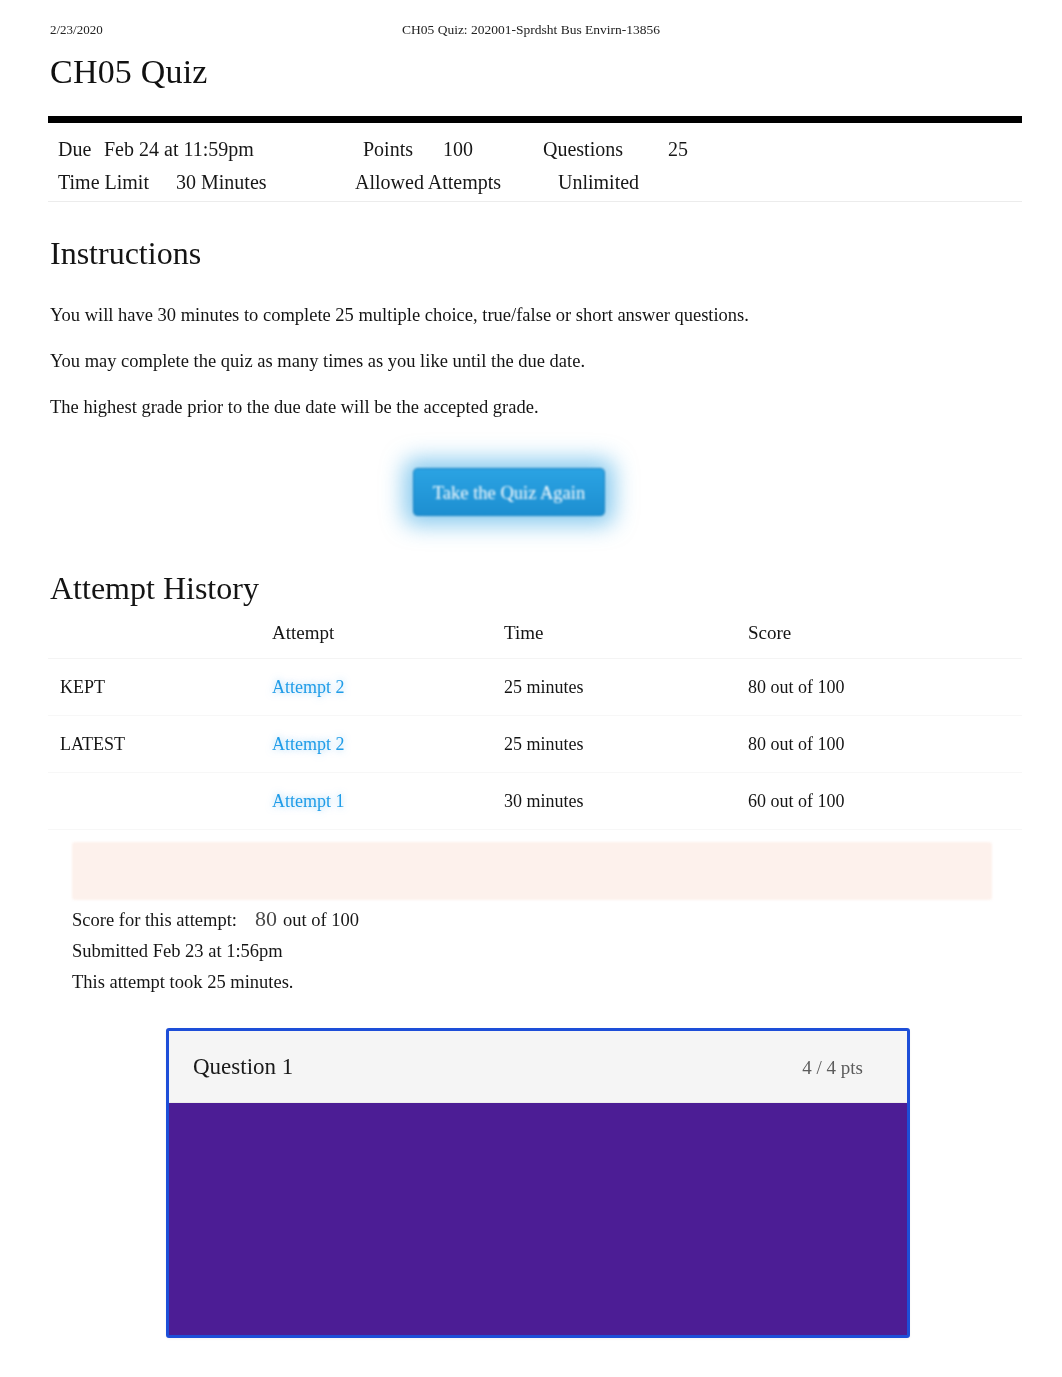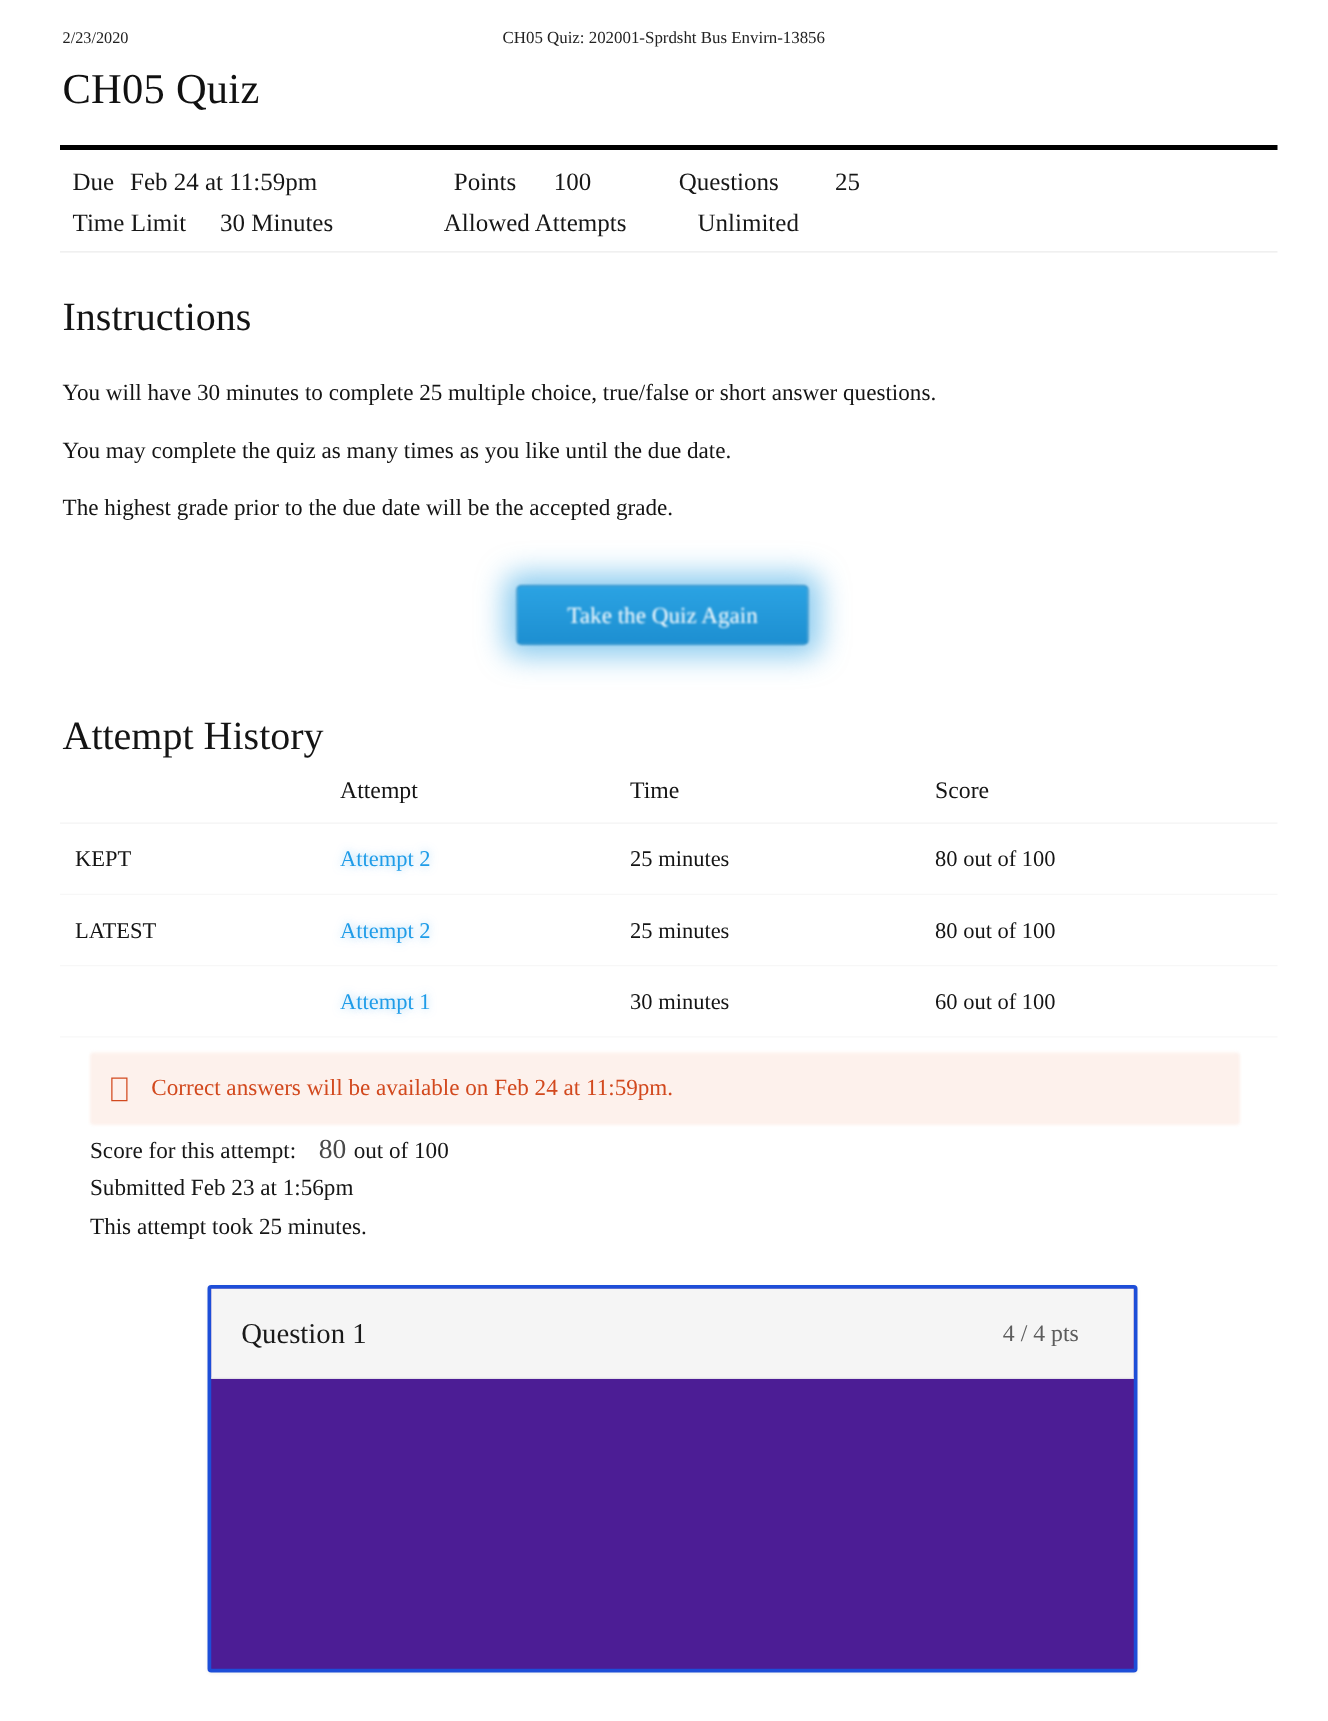--- a/index.html
+++ b/index.html
@@ -60,21 +60,21 @@
     margin: 0;
   }
 
   
   .quiz-info {
     position: absolute;
     left: 48px;
     top: 116px;
     width: 974px;
     height: 86px;
-    border-top: 4px solid #000000;
+    border-top: 7px solid #000000;
     border-bottom: 1px solid #ececec;
     box-sizing: border-box;
   }
   .quiz-info .row {
     position: absolute;
     left: 0;
     width: 974px;
     height: 33px;
     font-size: 20px;
     color: #171717;
@@ -117,21 +117,21 @@
   }
   #instr-p1 { top: 305px; }
   #instr-p2 { top: 351px; }
   #instr-p3 { top: 397px; }
 
   
   .take-quiz-btn {
     position: absolute;
     left: 413px;
     top: 468px;
-    width: 234px;
+    width: 192px;
     height: 48px;
     background: linear-gradient(#2ba3e3, #1d8fd1);
     border: 1px solid #1782c2;
     border-radius: 4px;
     color: #ffffff;
     font-size: 18.5px;
     font-family: "Liberation Serif", "DejaVu Serif", serif;
     line-height: 48px;
     text-align: center;
     cursor: pointer;
@@ -354,24 +354,20 @@
       <tr>
         <td class="col-tag"></td>
         <td class="col-att"><a class="attempt-link" href="#">Attempt 1</a></td>
         <td class="col-time">30 minutes</td>
         <td class="col-score">60 out of 100</td>
       </tr>
     </tbody>
   </table>
 
   <div class="notice"></div>
-  <div class="notice-inner">
-    <span class="notice-icon"></span>
-    <span>Correct answers will be available on Feb 24 at 11:59pm.</span>
-  </div>
 
   <div id="score-attempt-line" class="score-line">
     <span>Score for this attempt:</span><span class="score-big">80</span><span>out of 100</span>
   </div>
   <div id="submitted-line" class="score-line">Submitted Feb 23 at 1:56pm</div>
   <div id="duration-line" class="score-line">This attempt took 25 minutes.</div>
 
   <div class="question-card">
     <div class="q-header">
       <span class="q-title">Question 1</span>

